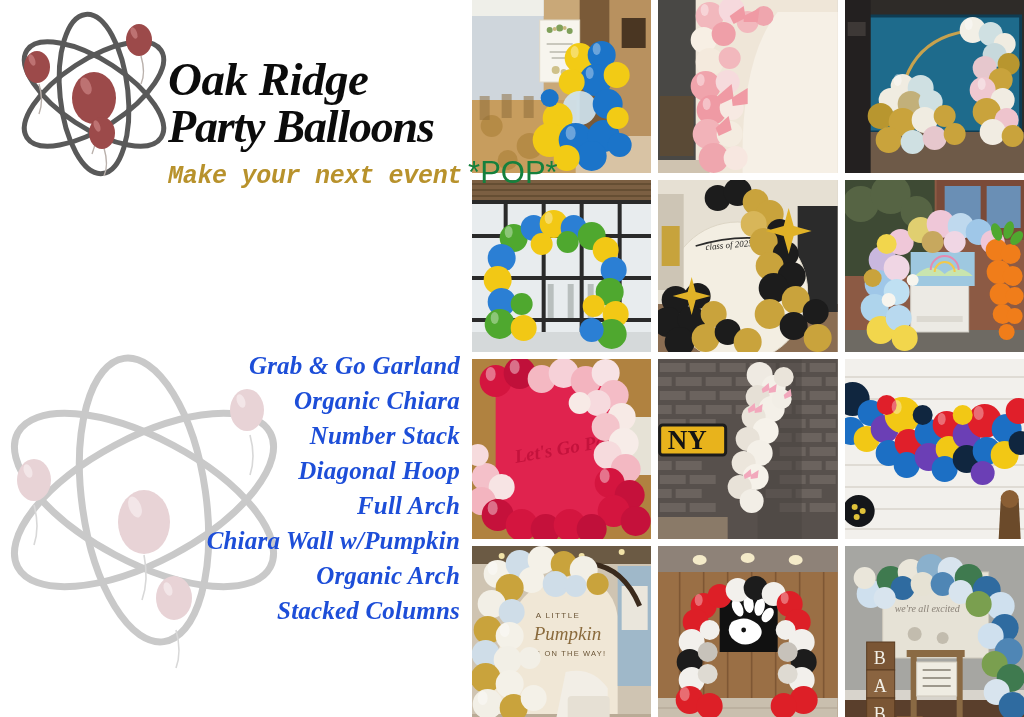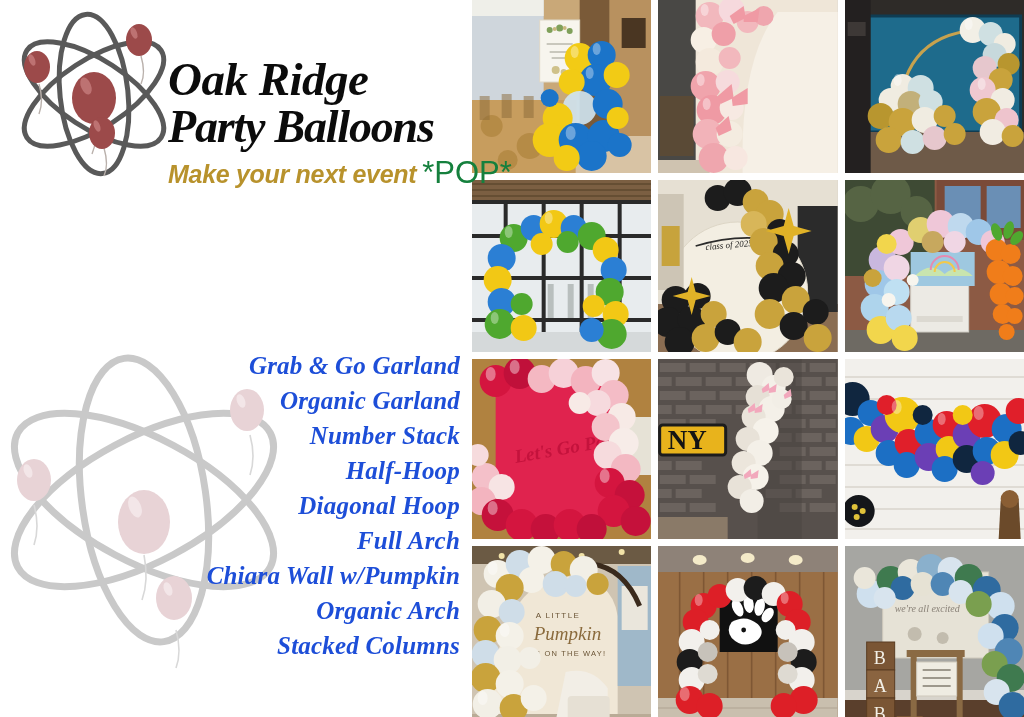--- a/index.html
+++ b/index.html
@@ -66,21 +66,21 @@
     letter-spacing: -1.2px;
   }
   .tagline {
     margin-top: 6px;
     white-space: nowrap;
     display: flex;
     align-items: baseline;
     gap: 6px;
   }
   .tagline-main {
-    font-family: Liberation Sans, sans-serif;
+    font-family: Liberation Mono, monospace;
     font-weight: bold;
     font-style: italic;
     font-size: 25px;
     color: #b8922c;
     letter-spacing: -0.3px;
   }
   .tagline-pop {
     font-family: "Liberation Sans", sans-serif;
     font-weight: normal;
     font-size: 31px;
@@ -193,23 +193,22 @@
     <div class="brand-line">Oak Ridge</div>
     <div class="brand-line brand-line-2">Party Balloons</div>
     <div class="tagline">
       <span class="tagline-main">Make your next event</span>
       <span class="tagline-pop">*POP*</span>
     </div>
   </div>
 
   <div class="service-list">
     <div class="service-item">Grab &amp; Go Garland</div>
-    <div class="service-item">Organic Garland</div>
+    <div class="service-item">Organic Chiara</div>
     <div class="service-item">Number Stack</div>
-    <div class="service-item">Half-Hoop</div>
     <div class="service-item">Diagonal Hoop</div>
     <div class="service-item">Full Arch</div>
     <div class="service-item">Chiara Wall w/Pumpkin</div>
     <div class="service-item">Organic Arch</div>
     <div class="service-item">Stacked Columns</div>
   </div>
 
   <div class="photo-grid">
 
     <div class="photo">

